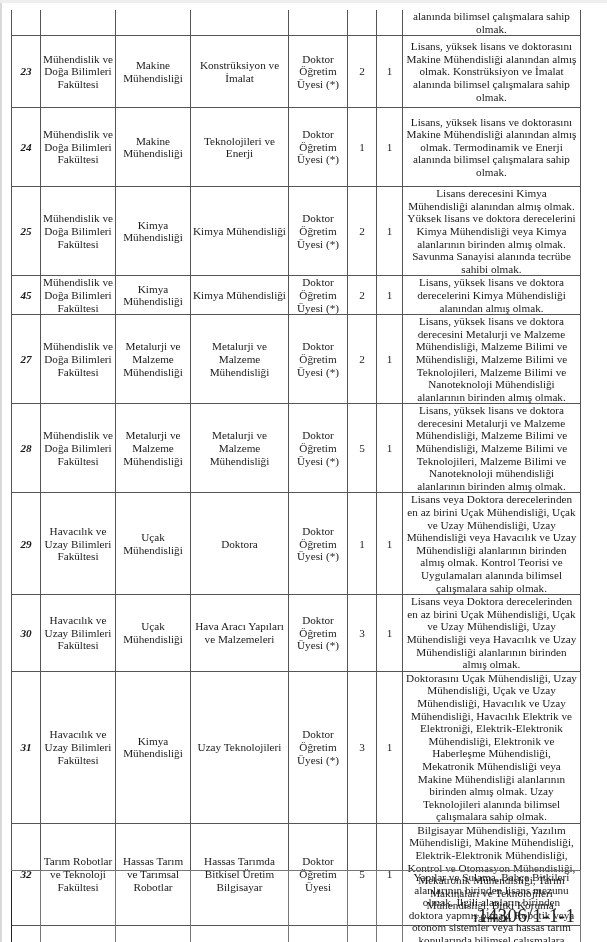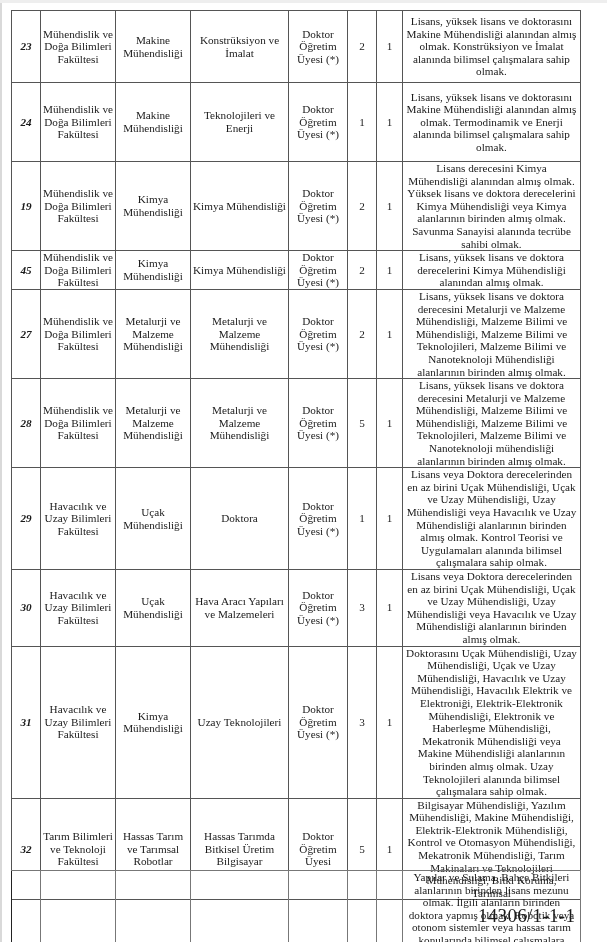--- a/index.html
+++ b/index.html
@@ -38,20 +38,30 @@
     <col style="width:29px">
       <col style="width:75px">
       <col style="width:75px">
       <col style="width:98px">
     <col style="width:59px">
       <col style="width:29px">
       <col style="width:26px">
       <col style="width:178px">
   </colgroup>
   <tbody id="tbody">
+      <tr class="cont" style="height: 24px;">
+        <td></td>
+        <td></td>
+        <td></td>
+        <td></td>
+        <td></td>
+        <td></td>
+        <td></td>
+        <td class="req">alanında bilimsel çalışmalara sahip olmak.</td>
+      </tr>
       <tr style="height: 72px;">
         <td class="no">23</td>
         <td>Mühendislik ve Doğa Bilimleri Fakültesi</td>
         <td>Makine Mühendisliği</td>
         <td>Konstrüksiyon ve İmalat</td>
         <td>Doktor Öğretim Üyesi (*)</td>
         <td>2</td>
         <td>1</td>
         <td class="req">Lisans, yüksek lisans ve doktorasını Makine Mühendisliği alanından almış olmak. Konstrüksiyon ve İmalat alanında bilimsel çalışmalara sahip olmak.</td>
       </tr>
@@ -59,21 +69,21 @@
         <td class="no">24</td>
         <td>Mühendislik ve Doğa Bilimleri Fakültesi</td>
         <td>Makine Mühendisliği</td>
         <td>Teknolojileri ve Enerji</td>
         <td>Doktor Öğretim Üyesi (*)</td>
         <td>1</td>
         <td>1</td>
         <td class="req">Lisans, yüksek lisans ve doktorasını Makine Mühendisliği alanından almış olmak. Termodinamik ve Enerji alanında bilimsel çalışmalara sahip olmak.</td>
       </tr>
       <tr style="height: 74px;">
-        <td class="no">19</td>
+        <td class="no">25</td>
         <td>Mühendislik ve Doğa Bilimleri Fakültesi</td>
         <td>Kimya Mühendisliği</td>
         <td>Kimya Mühendisliği</td>
         <td>Doktor Öğretim Üyesi (*)</td>
         <td>2</td>
         <td>1</td>
         <td class="req">Lisans derecesini Kimya Mühendisliği alanından almış olmak. Yüksek lisans ve doktora derecelerini Kimya Mühendisliği veya Kimya alanlarının birinden almış olmak. Savunma Sanayisi alanında tecrübe sahibi olmak.</td>
       </tr>
       <tr style="height: 38px;">
         <td class="no">45</td>
@@ -130,21 +140,21 @@
         <td>Havacılık ve Uzay Bilimleri Fakültesi</td>
         <td>Kimya Mühendisliği</td>
         <td>Uzay Teknolojileri</td>
         <td>Doktor Öğretim Üyesi (*)</td>
         <td>3</td>
         <td>1</td>
         <td class="req">Doktorasını Uçak Mühendisliği, Uzay Mühendisliği, Uçak ve Uzay Mühendisliği, Havacılık ve Uzay Mühendisliği, Havacılık Elektrik ve Elektroniği, Elektrik-Elektronik Mühendisliği, Elektronik ve Haberleşme Mühendisliği, Mekatronik Mühendisliği veya Makine Mühendisliği alanlarının birinden almış olmak. Uzay Teknolojileri alanında bilimsel çalışmalara sahip olmak.</td>
       </tr>
       <tr style="height: 86px;">
         <td class="no">32</td>
-        <td>Tarım Bilimleri ve Teknoloji Fakültesi</td>
+        <td>Tarım Robotlar ve Teknoloji Fakültesi</td>
         <td>Hassas Tarım ve Tarımsal Robotlar</td>
         <td>Hassas Tarımda Bitkisel Üretim Bilgisayar</td>
         <td>Doktor Öğretim Üyesi</td>
         <td>5</td>
         <td>1</td>
         <td class="req">Bilgisayar Mühendisliği, Yazılım Mühendisliği, Makine Mühendisliği, Elektrik-Elektronik Mühendisliği, Kontrol ve Otomasyon Mühendisliği, Mekatronik Mühendisliği, Tarım Makinaları ve Teknolojileri Mühendisliği, Bitki Koruma, Tarımsal</td>
       </tr>
     </tbody>
 </table>
 

